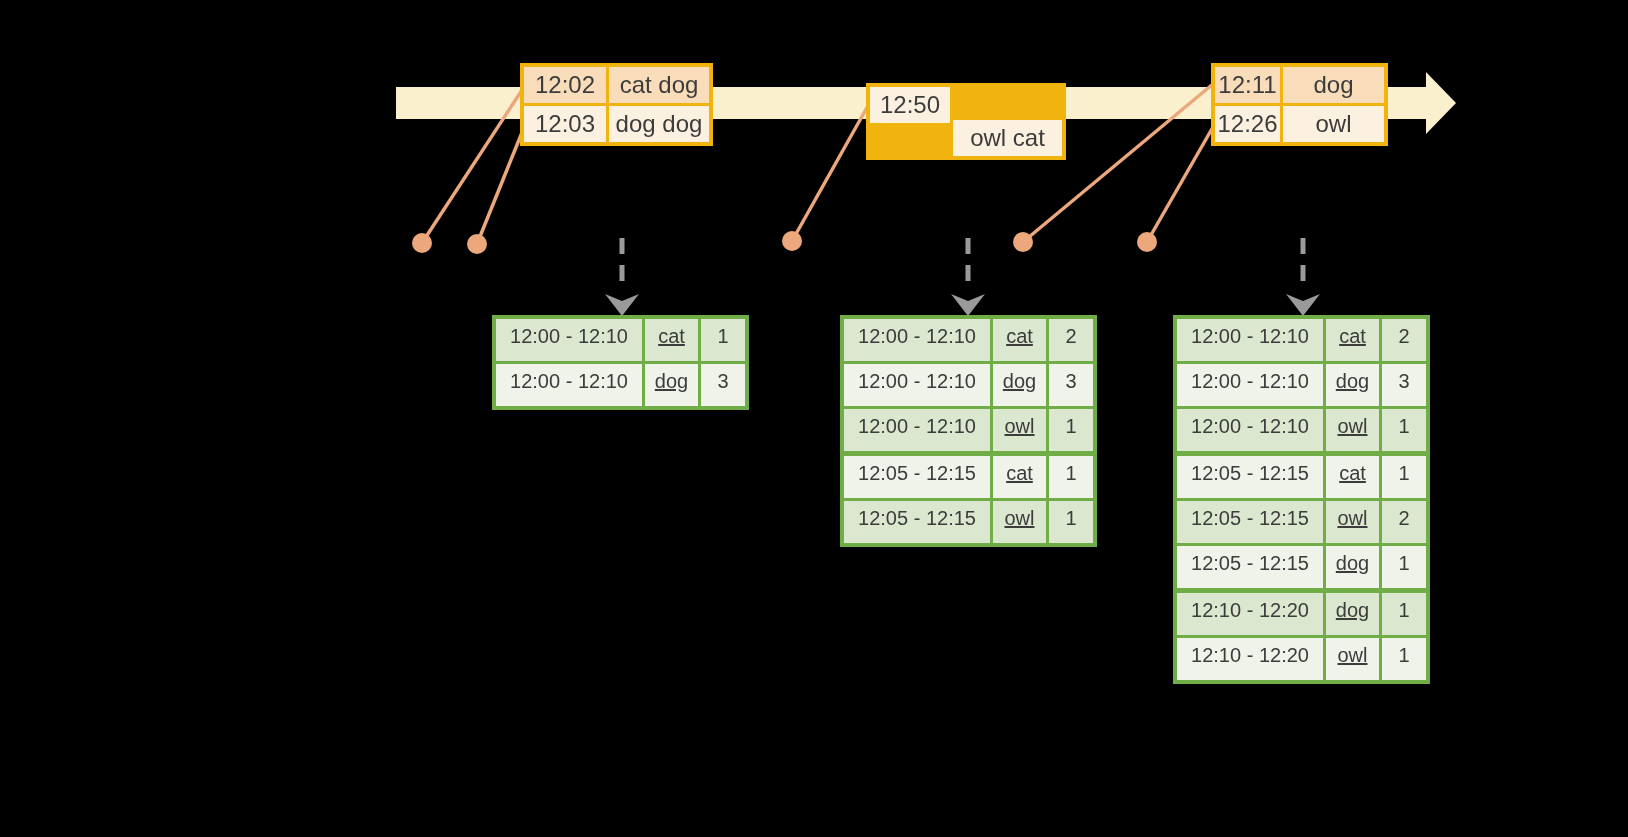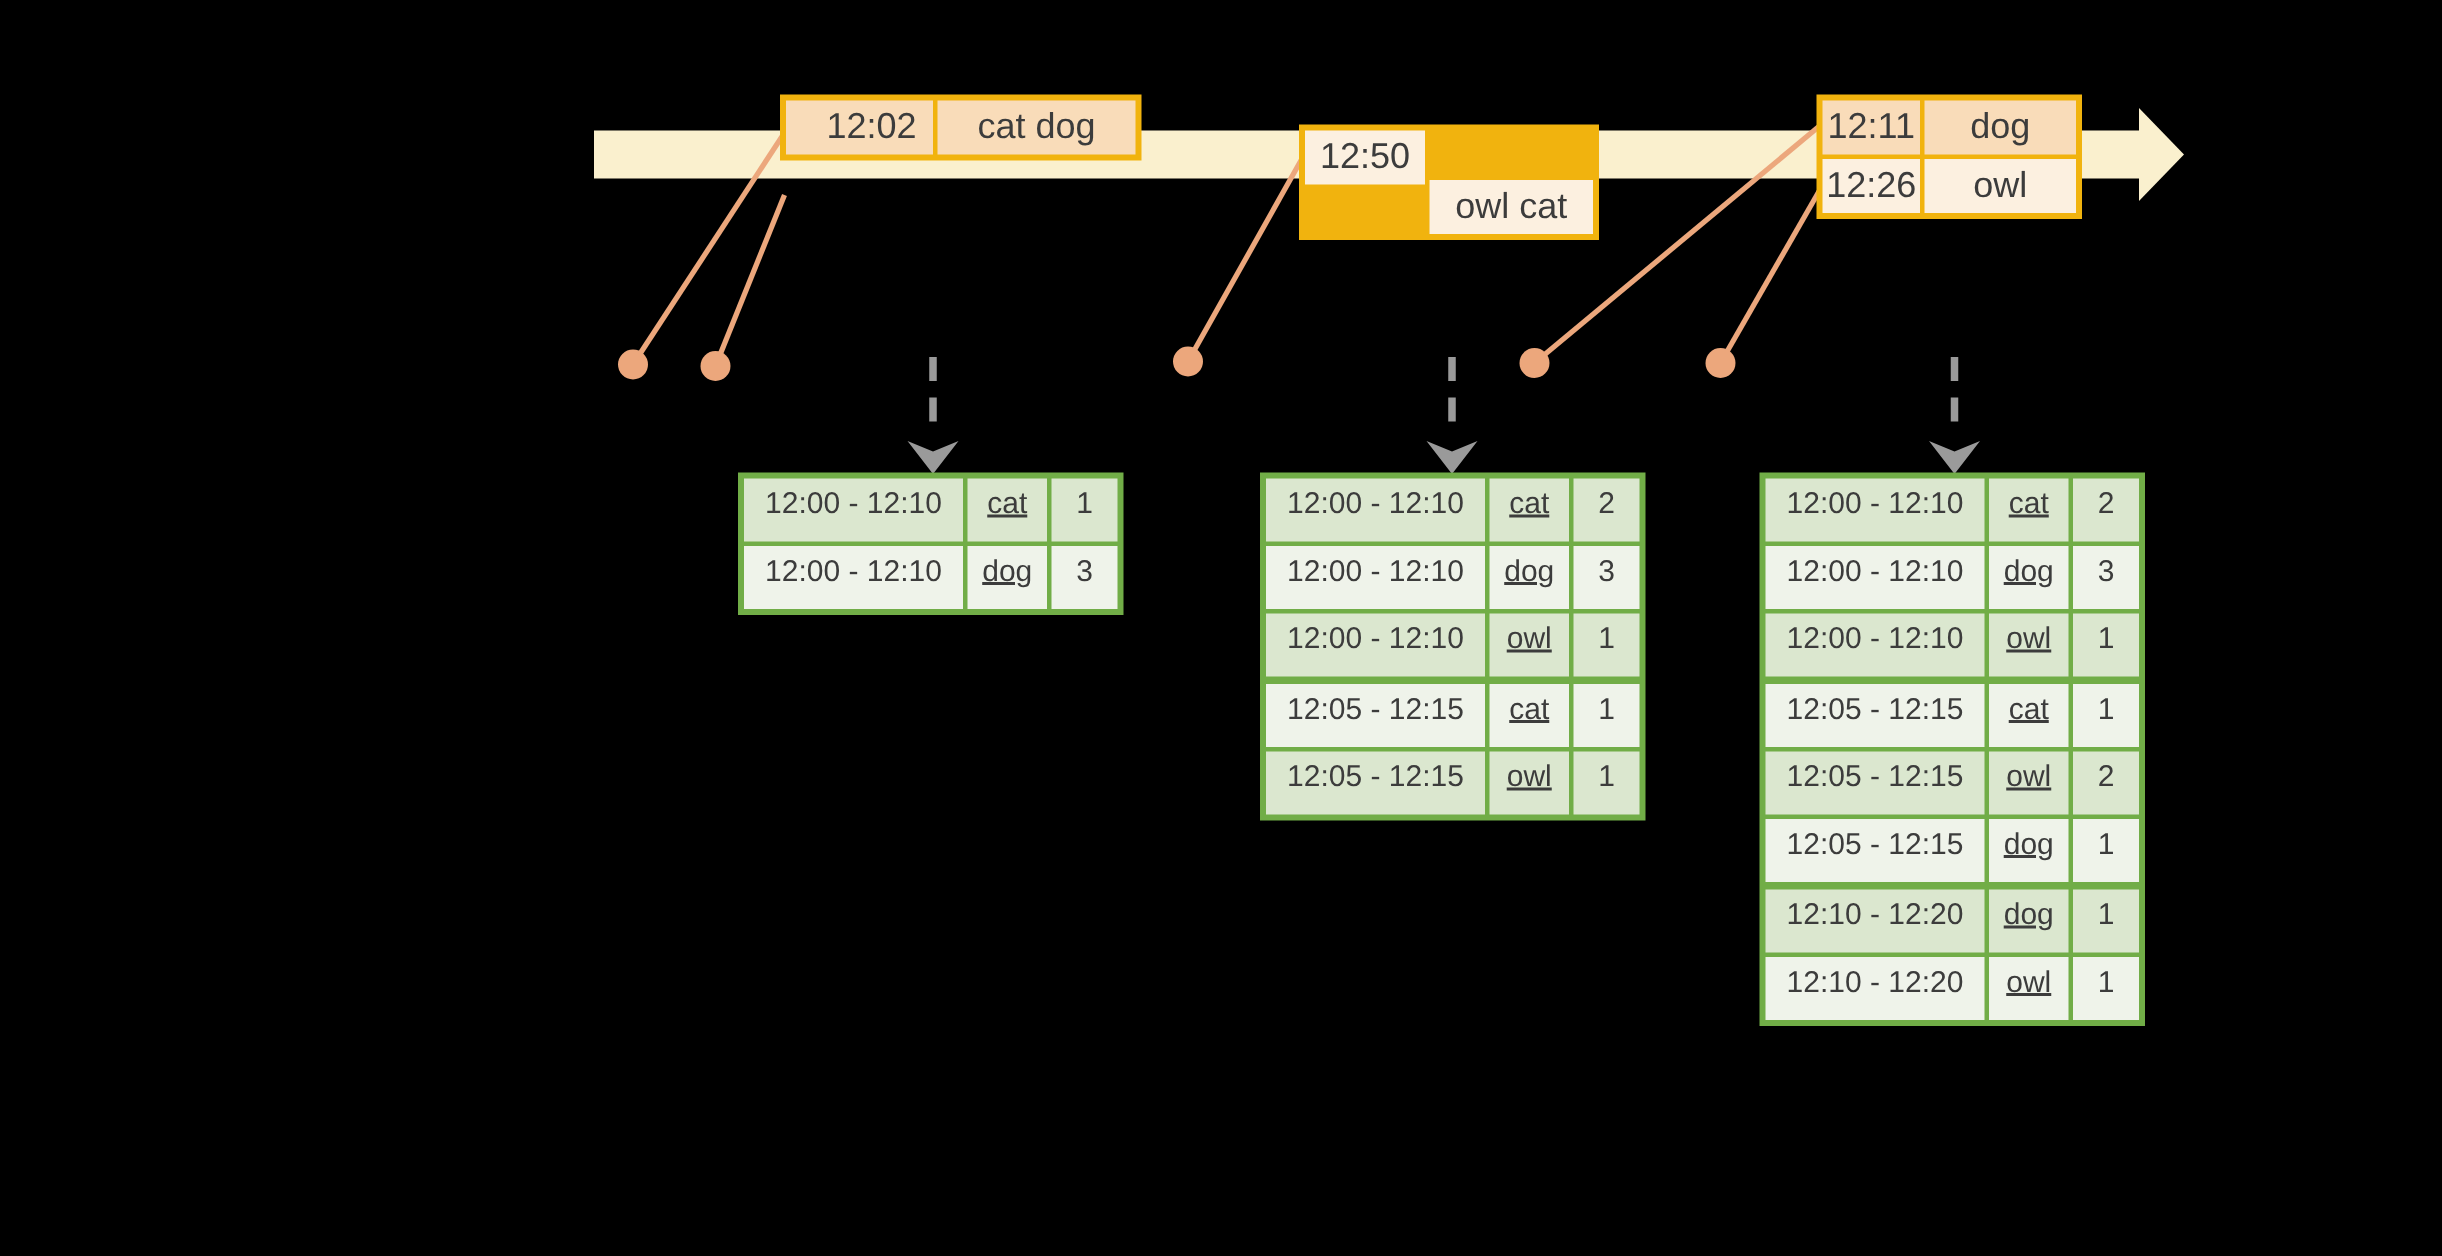--- a/index.html
+++ b/index.html
@@ -53,22 +53,22 @@
     height: 36px;
     line-height: 36px;
     text-align: center;
     font-size: 24px;
     color: var(--text);
     white-space: nowrap;
     overflow: hidden;
   }
   .etable .row.dark  .cell { background: var(--event-row-dark); }
   .etable .row.light .cell { background: var(--event-row-light); }
-  #event-table-1 .time  { width: 82px; padding-left: 16px; }
-  #event-table-1 .words { width: 132px; }
+  #event-table-1 .time  { width: 82px; }
+  #event-table-1 .words { width: 100px; }
   #event-table-2 .time  { width: 80px; }
   #event-table-2 .words { width: 109px; margin-top: 33px; }
   #event-table-3 .time  { width: 65px; }
   #event-table-3 .words { width: 101px; }
 
   
   .rtable {
     position: absolute;
     z-index: 1;
     background: var(--result-border);
@@ -124,20 +124,24 @@
 
     <line class="trigger-line" x1="1303" y1="238" x2="1303" y2="292"></line>
     <polygon class="trigger-head" points="1286,294 1303,316 1320,294 1303,301"></polygon>
   </svg>
 
   <div class="etable" id="event-table-1" style="left:520px; top:63px;">
     <div class="row dark">
       <div class="cell time">12:02</div>
       <div class="cell words">cat dog</div>
     </div>
+    <div class="row light">
+      <div class="cell time">12:03</div>
+      <div class="cell words">dog dog</div>
+    </div>
   </div>
 
   <div class="etable" id="event-table-2" style="left:866px; top:83px;">
     <div class="row light">
       <div class="cell time">12:50</div>
       <div class="cell words">owl cat</div>
     </div>
   </div>
 
   <div class="etable" id="event-table-3" style="left:1211px; top:63px;">

